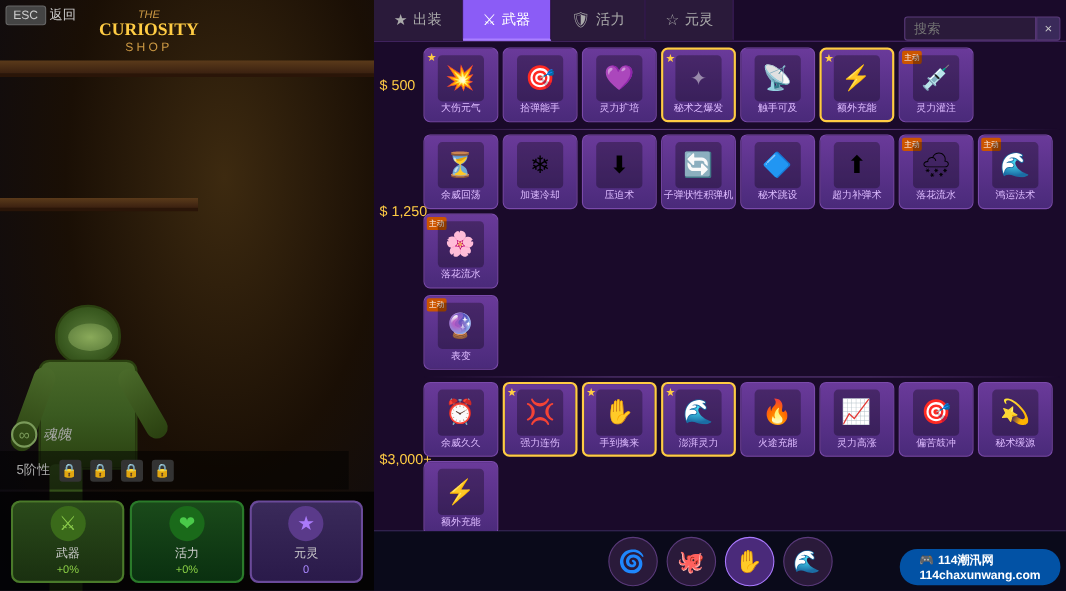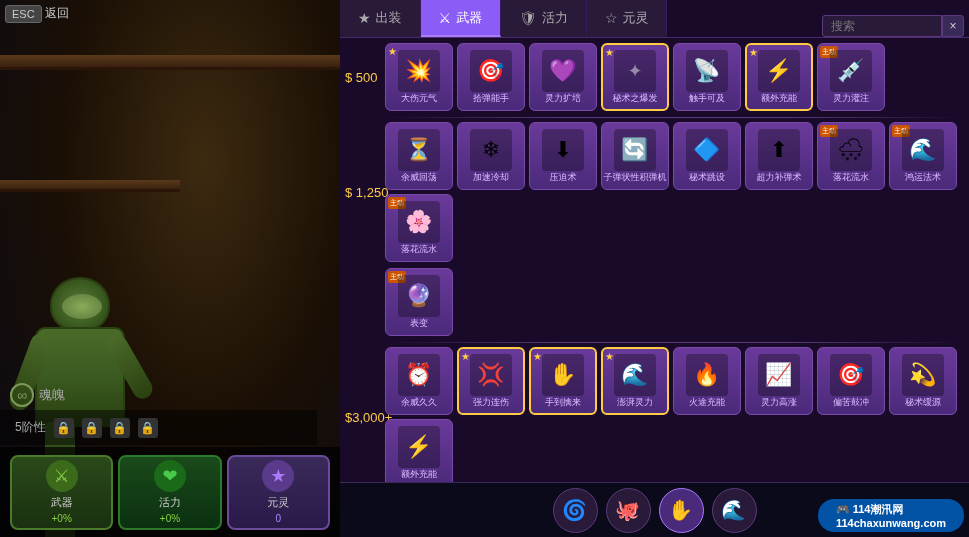--- a/index.html
+++ b/index.html
@@ -126,20 +126,21 @@
       border: 2px solid #7a9a5a;
       border-radius: 50%;
       display: flex; align-items: center; justify-content: center;
       color: #7a9a5a;
       font-size: 14px;
     }
 
     #soul-label {
       color: #aaaaaa;
       font-size: 13px;
+      font-style: italic;
     }
 
     
     #bottom-tabs {
       position: absolute;
       bottom: 0;
       left: 0;
       width: 340px;
       height: 90px;
       background: rgba(0,0,0,0.7);
@@ -519,20 +520,25 @@
     <div class="bottom-tab spirit">
       <div class="tab-icon">★</div>
       <span class="tab-name">元灵</span>
       <span class="tab-bonus">0</span>
     </div>
   </div>
 
   <div id="esc-btn">ESC</div>
   <div id="back-btn">返回</div>
 
+  <div id="shop-logo">
+    <div class="logo-the">THE</div>
+    <div class="logo-curiosity">CURIOSITY</div>
+    <div class="logo-shop">SHOP</div>
+  </div>
 </div>
 
 <div id="right-panel">
 
   <div id="top-nav" style="position:relative;">
     <div class="nav-tab">
       <span class="nav-tab-icon">★</span>
       <span>出装</span>
     </div>
     <div class="nav-tab active">

